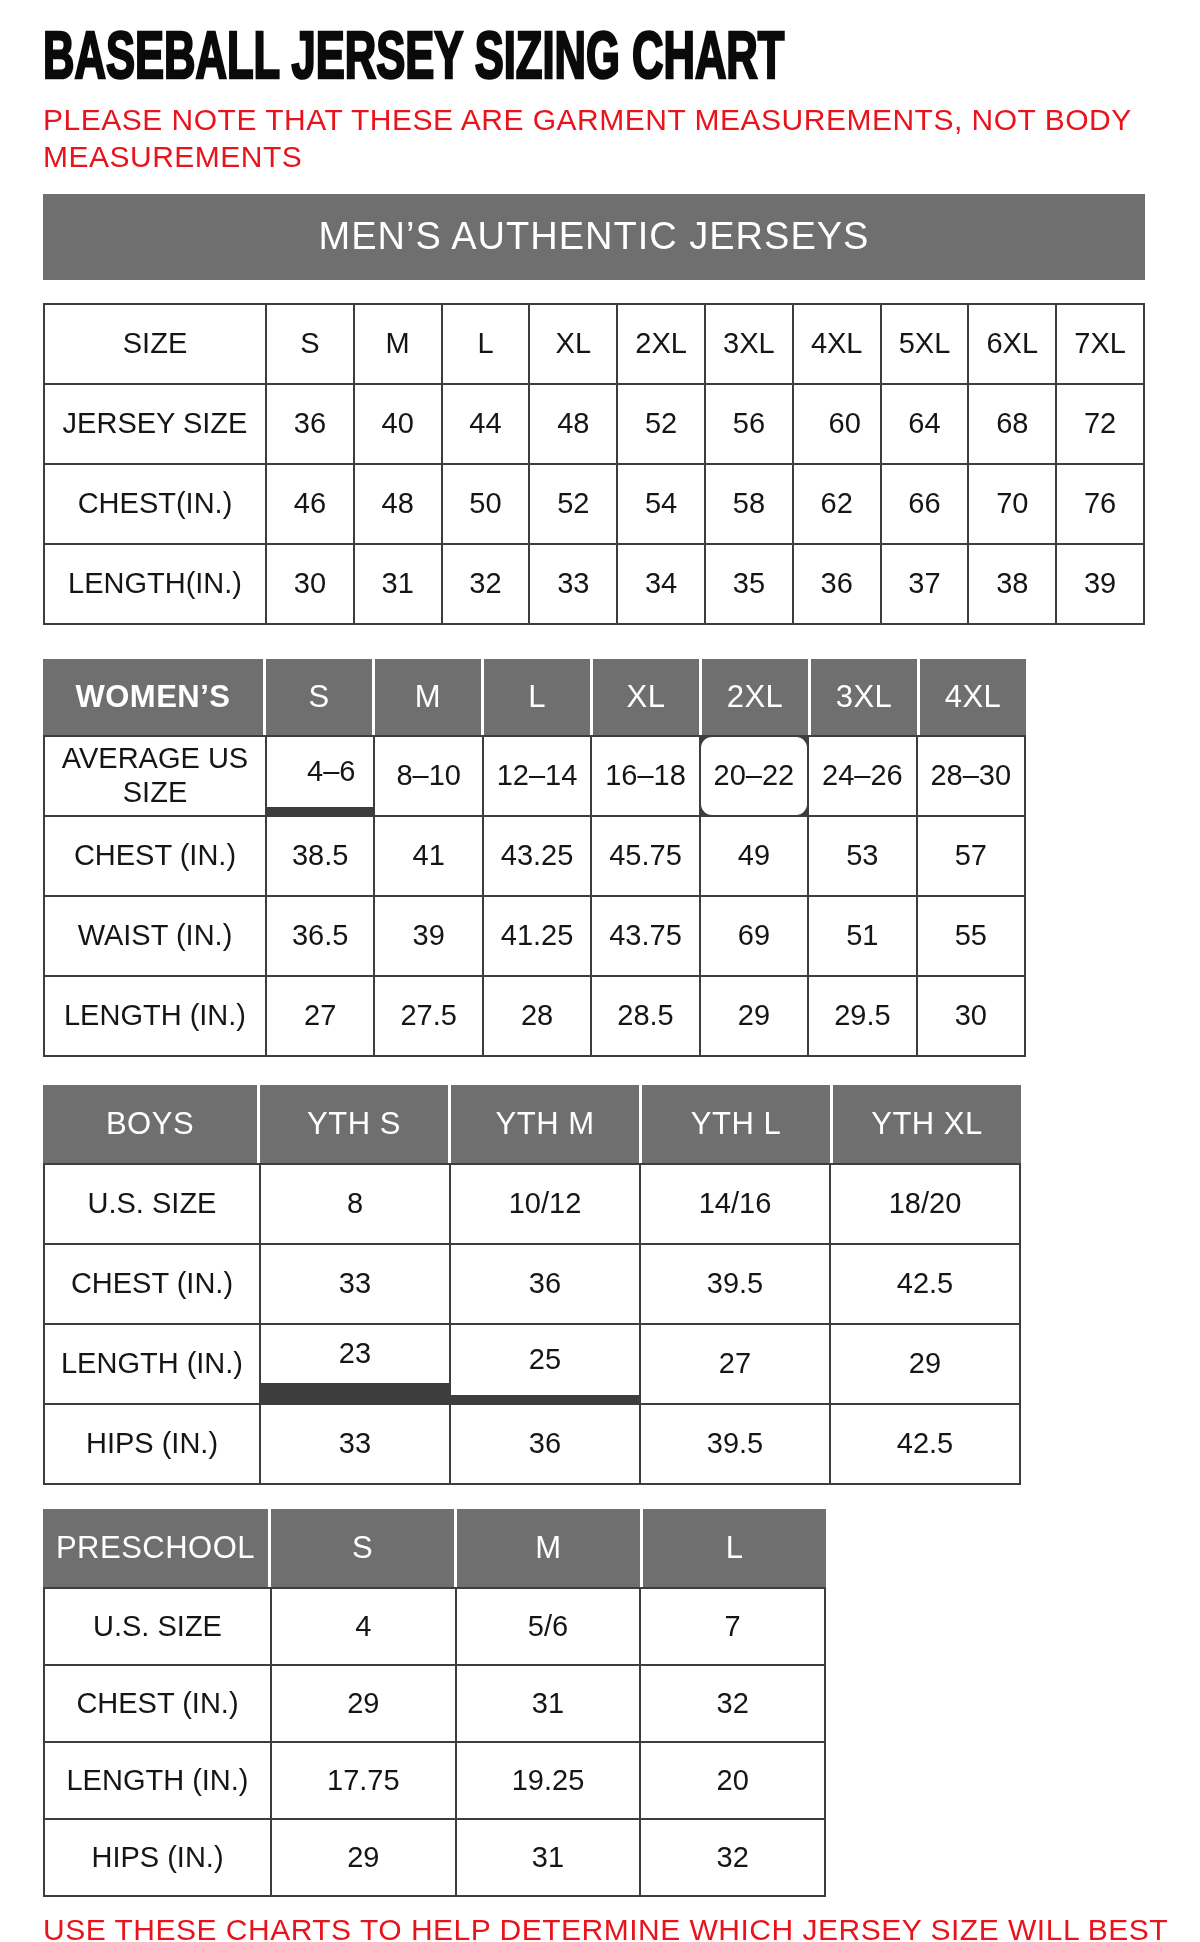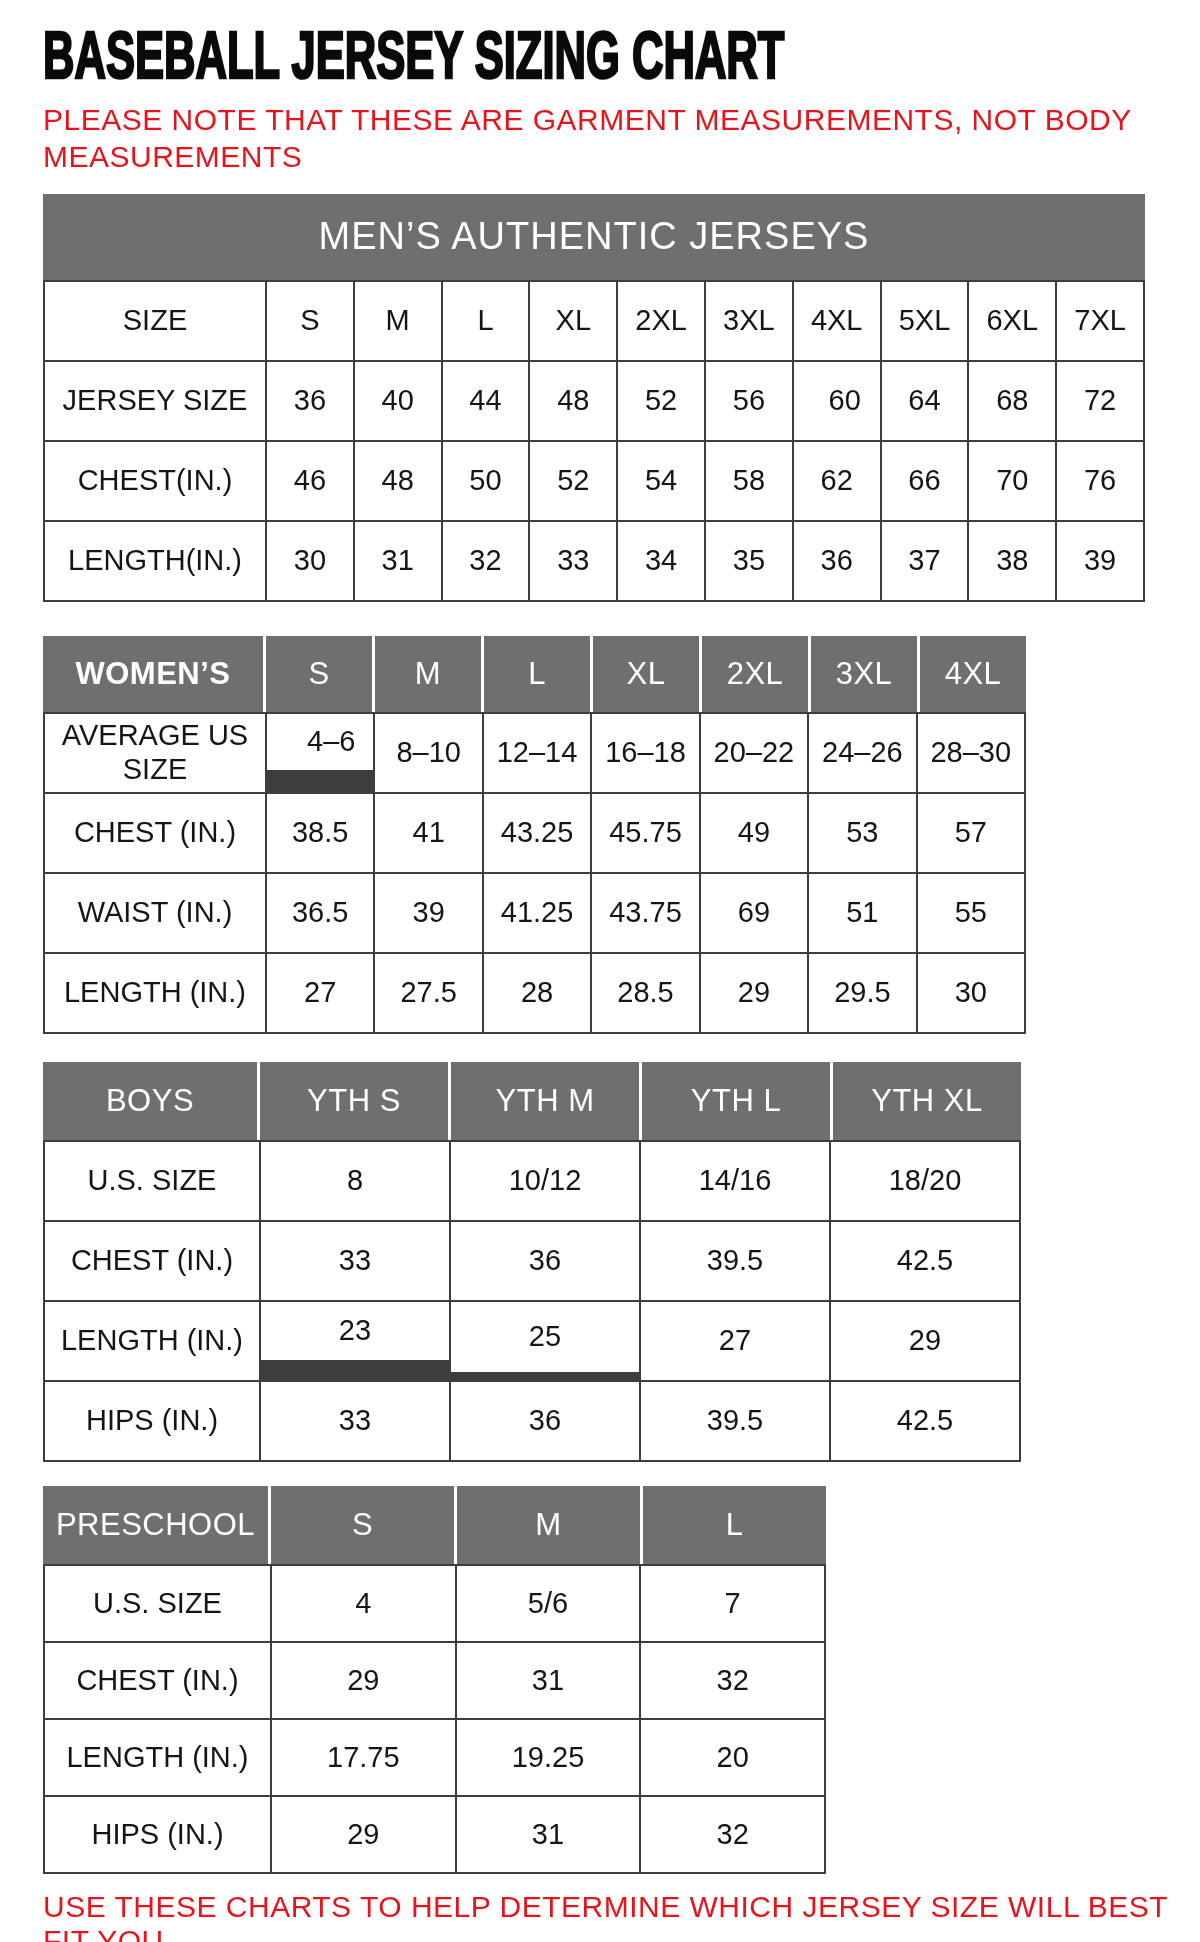--- a/index.html
+++ b/index.html
@@ -81,21 +81,21 @@
 
 <div class="note">
   <div>PLEASE NOTE THAT THESE ARE GARMENT MEASUREMENTS, NOT BODY</div>
   <div>MEASUREMENTS</div>
 </div>
 
 <section class="size-table" style="width: 1102px; margin-top: 18px;">
     <div class="tbl-header merged" style="grid-template-columns: 1fr;">
       <div class="hcell" style="height: 86px;">MEN’S AUTHENTIC JERSEYS</div>
     </div>
-    <div class="tbl-body" style="grid-template-columns: 220px repeat(10, 1fr);">
+    <div class="tbl-body" style="grid-template-columns: 220px repeat(10, 1fr); margin-top: 23px;">
       <div class="cell" style="height: 78px;">SIZE</div>
       <div class="cell" style="height: 78px;">S</div>
       <div class="cell" style="height: 78px;">M</div>
       <div class="cell" style="height: 78px;">L</div>
       <div class="cell" style="height: 78px;">XL</div>
       <div class="cell" style="height: 78px;">2XL</div>
       <div class="cell" style="height: 78px;">3XL</div>
       <div class="cell" style="height: 78px;">4XL</div>
       <div class="cell" style="height: 78px;">5XL</div>
       <div class="cell" style="height: 78px;">6XL</div>
@@ -141,25 +141,25 @@
       <div class="hcell" style="height: 76px;">S</div>
       <div class="hcell" style="height: 76px;">M</div>
       <div class="hcell" style="height: 76px;">L</div>
       <div class="hcell" style="height: 76px;">XL</div>
       <div class="hcell" style="height: 76px;">2XL</div>
       <div class="hcell" style="height: 76px;">3XL</div>
       <div class="hcell" style="height: 76px;">4XL</div>
     </div>
     <div class="tbl-body" style="grid-template-columns: 220px repeat(7, 1fr);">
       <div class="cell" style="height: 78px;">AVERAGE US SIZE</div>
-      <div class="cell" style="height: 56px; padding-left: 26px;">4–6</div>
+      <div class="cell" style="height: 70px; padding-left: 26px;">4–6</div>
       <div class="cell" style="height: 78px;">8–10</div>
       <div class="cell" style="height: 78px;">12–14</div>
       <div class="cell" style="height: 78px;">16–18</div>
-      <div class="cell" style="height: 78px;">20–22</div>
+      <div class="cell" style="height: 78px; border-radius: 11px;">20–22</div>
       <div class="cell" style="height: 78px;">24–26</div>
       <div class="cell" style="height: 78px;">28–30</div>
       <div class="cell" style="height: 78px;">CHEST (IN.)</div>
       <div class="cell" style="height: 78px;">38.5</div>
       <div class="cell" style="height: 78px;">41</div>
       <div class="cell" style="height: 78px;">43.25</div>
       <div class="cell" style="height: 78px;">45.75</div>
       <div class="cell" style="height: 78px;">49</div>
       <div class="cell" style="height: 78px;">53</div>
       <div class="cell" style="height: 78px;">57</div>

